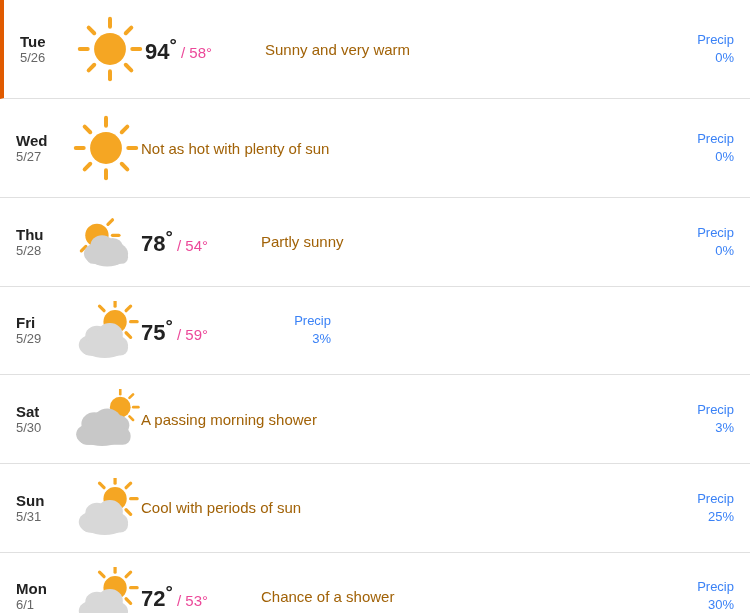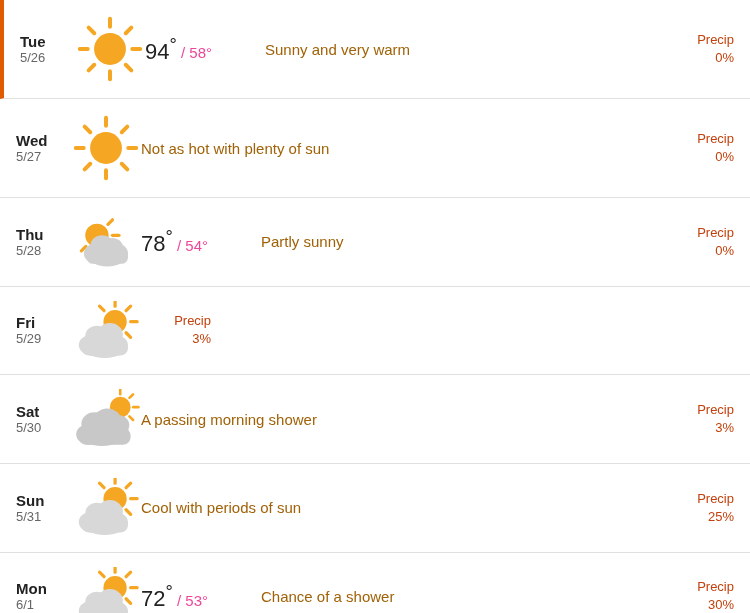--- a/index.html
+++ b/index.html
@@ -42,38 +42,38 @@
       justify-content: center;
     }
     .temp-info {
       width: 120px;
       flex-shrink: 0;
       font-size: 15px;
       color: #444;
     }
     .temp-high {
       font-size: 22px;
-      font-weight: normal;
+      font-weight: bold;
       color: #222;
     }
     .temp-low {
       font-size: 15px;
       color: #ec4899;
     }
     .description {
       flex: 1;
       font-size: 15px;
       color: #a16207;
     }
     .precip-info {
       width: 70px;
       text-align: right;
       flex-shrink: 0;
       font-size: 13px;
-      color: #c2410c;
+      color: #3b82f6;
       line-height: 1.4;
     }
   </style>
 </head>
 <body>
 
 <div id="weather-list">
     <div class="weather-row" style="border-left: 4px solid rgb(224, 90, 0);">
     <div class="day-info">
       <div class="day-name">Tue</div>
@@ -174,20 +174,24 @@
           <line x1="42.5" y1="24.5" x2="46.0" y2="28.0" stroke="#f5a623" stroke-width="2.5" stroke-linecap="round"></line>
     <circle cx="34" cy="16" r="9" fill="#f5a623"></circle>
 
     <ellipse cx="26" cy="34" rx="18" ry="10" fill="#d8d8d8"></ellipse>
     <ellipse cx="16" cy="34" rx="10" ry="8" fill="#d8d8d8"></ellipse>
     <ellipse cx="20" cy="27" rx="9" ry="8" fill="#d8d8d8"></ellipse>
     <ellipse cx="30" cy="26" rx="10" ry="9" fill="#d8d8d8"></ellipse>
     <rect x="8" y="30" width="36" height="12" fill="#d8d8d8" rx="6"></rect>
   </svg>
     </div>
+    <div class="temp-info">
+      <span class="temp-high">75<sup>°</sup></span>
+      <span class="temp-low">/ 59°</span>
+    </div>
     <div class="precip-info">
       <div>Precip</div>
       <div>3%</div>
     </div>
   </div>
     <div class="weather-row">
     <div class="day-info">
       <div class="day-name">Sat</div>
       <div class="day-date">5/30</div>
     </div>

